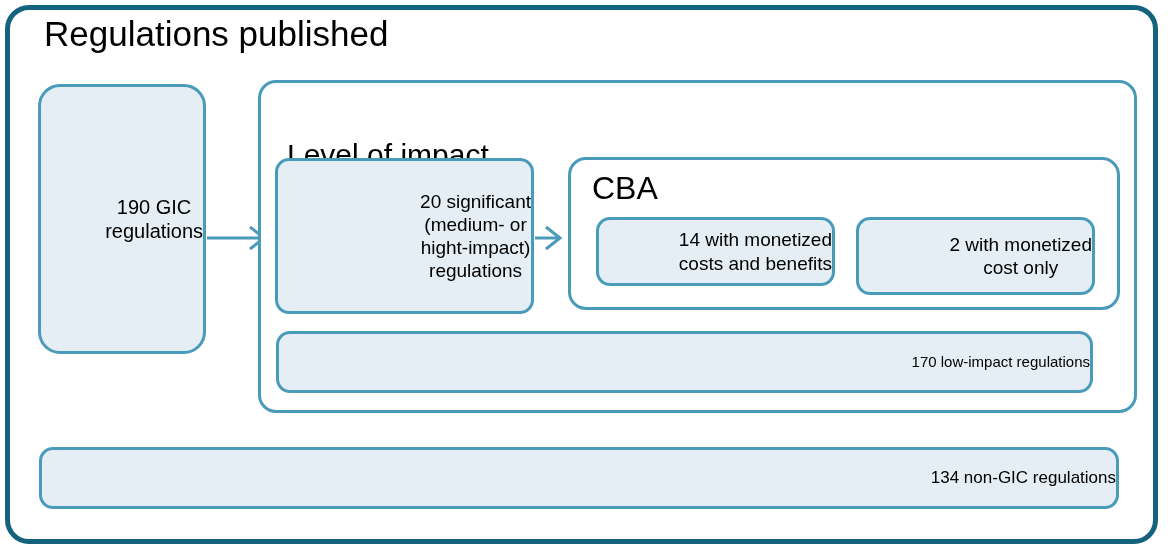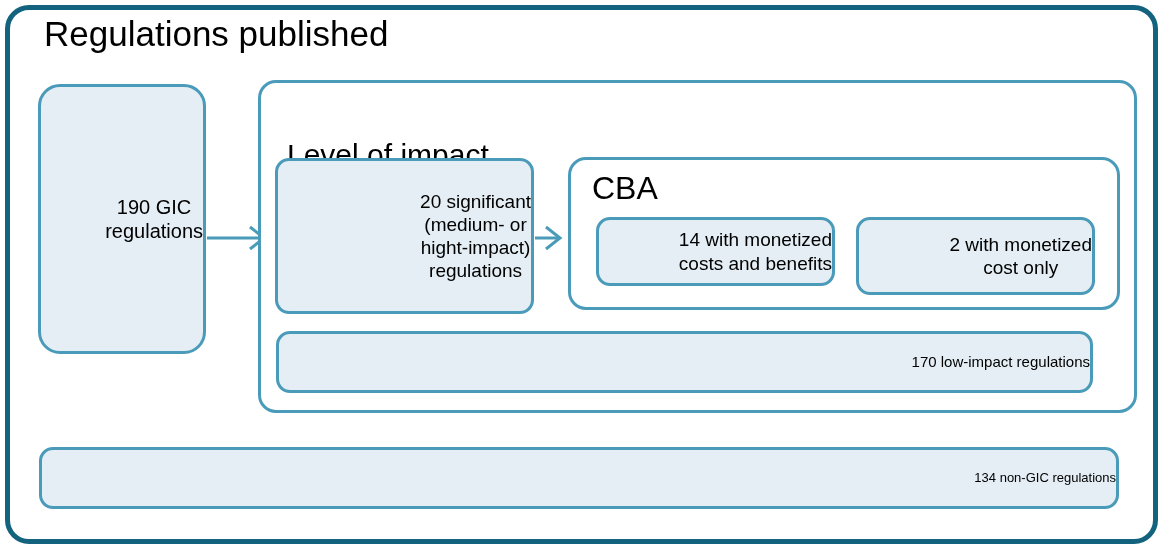--- a/index.html
+++ b/index.html
@@ -130,21 +130,21 @@
     top: 331px;
     width: 817px;
     height: 62px;
     font-size: 15px;
   }
   #box-non-gic {
     left: 39px;
     top: 447px;
     width: 1080px;
     height: 62px;
-    font-size: 13px;
+    font-size: 17px;
   }
 
   
   .arrow {
     position: absolute;
     pointer-events: none;
   }
   #arrow-gic-to-significant {
     left: 206px;
     top: 220px;

